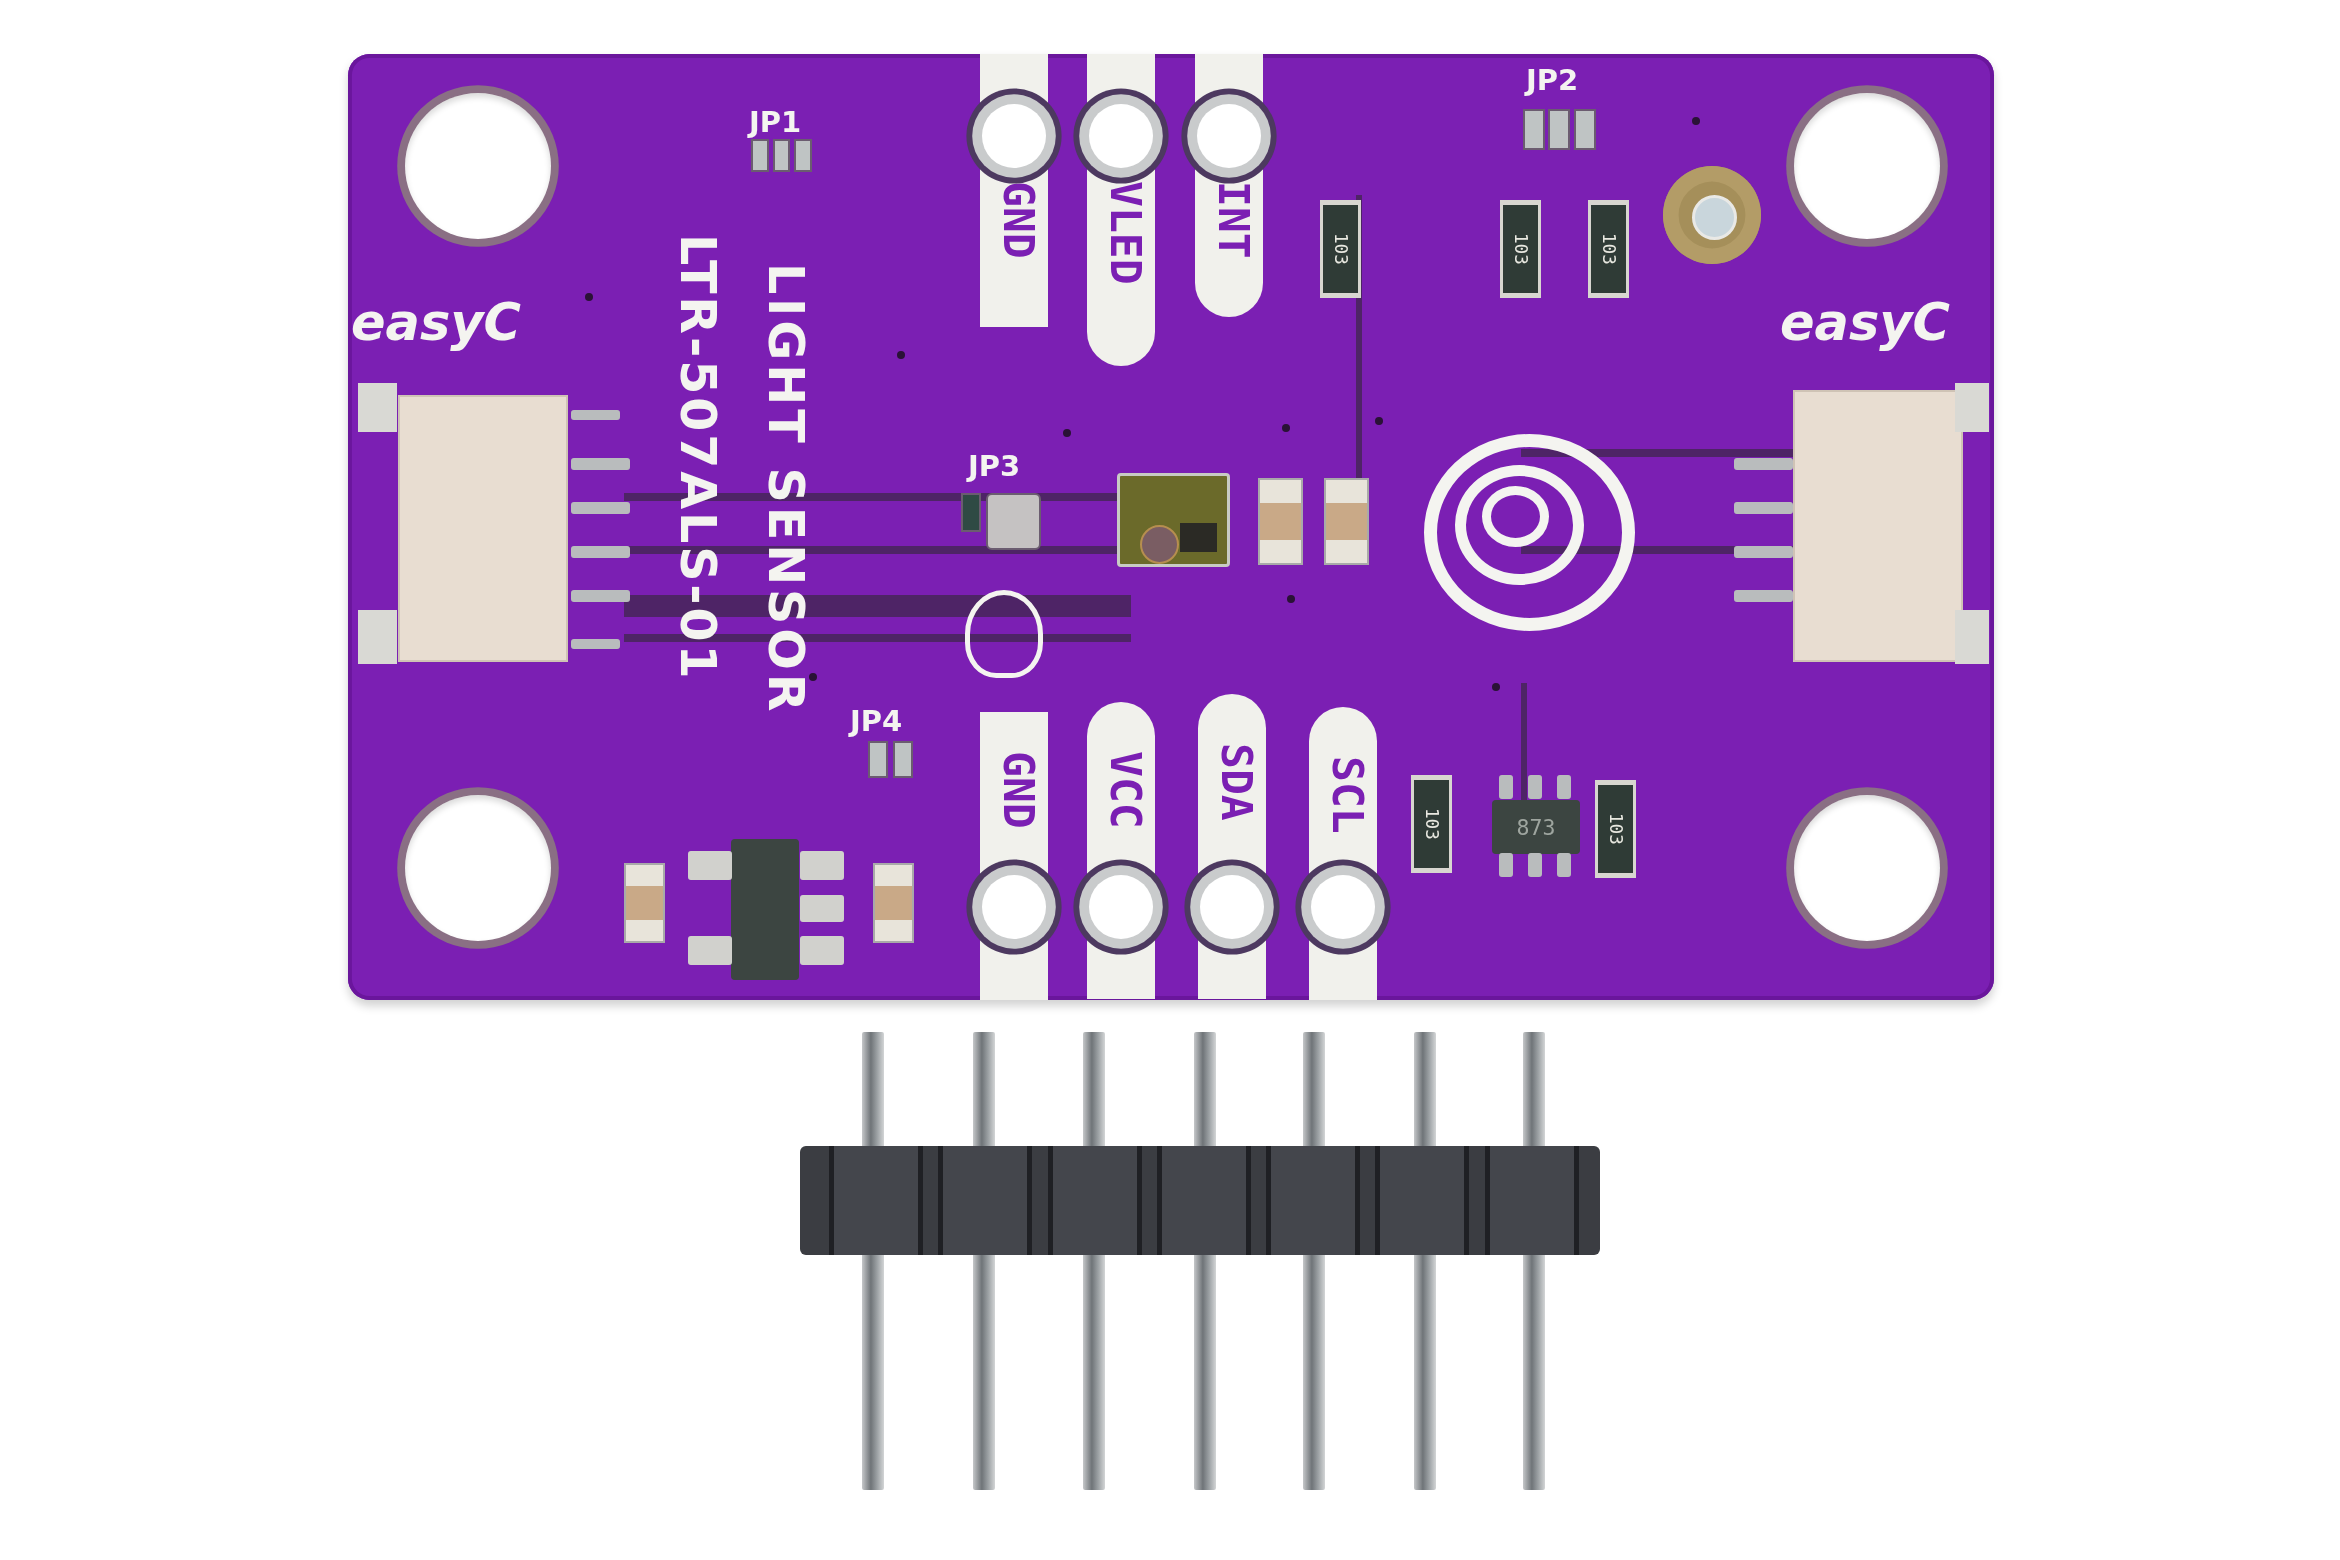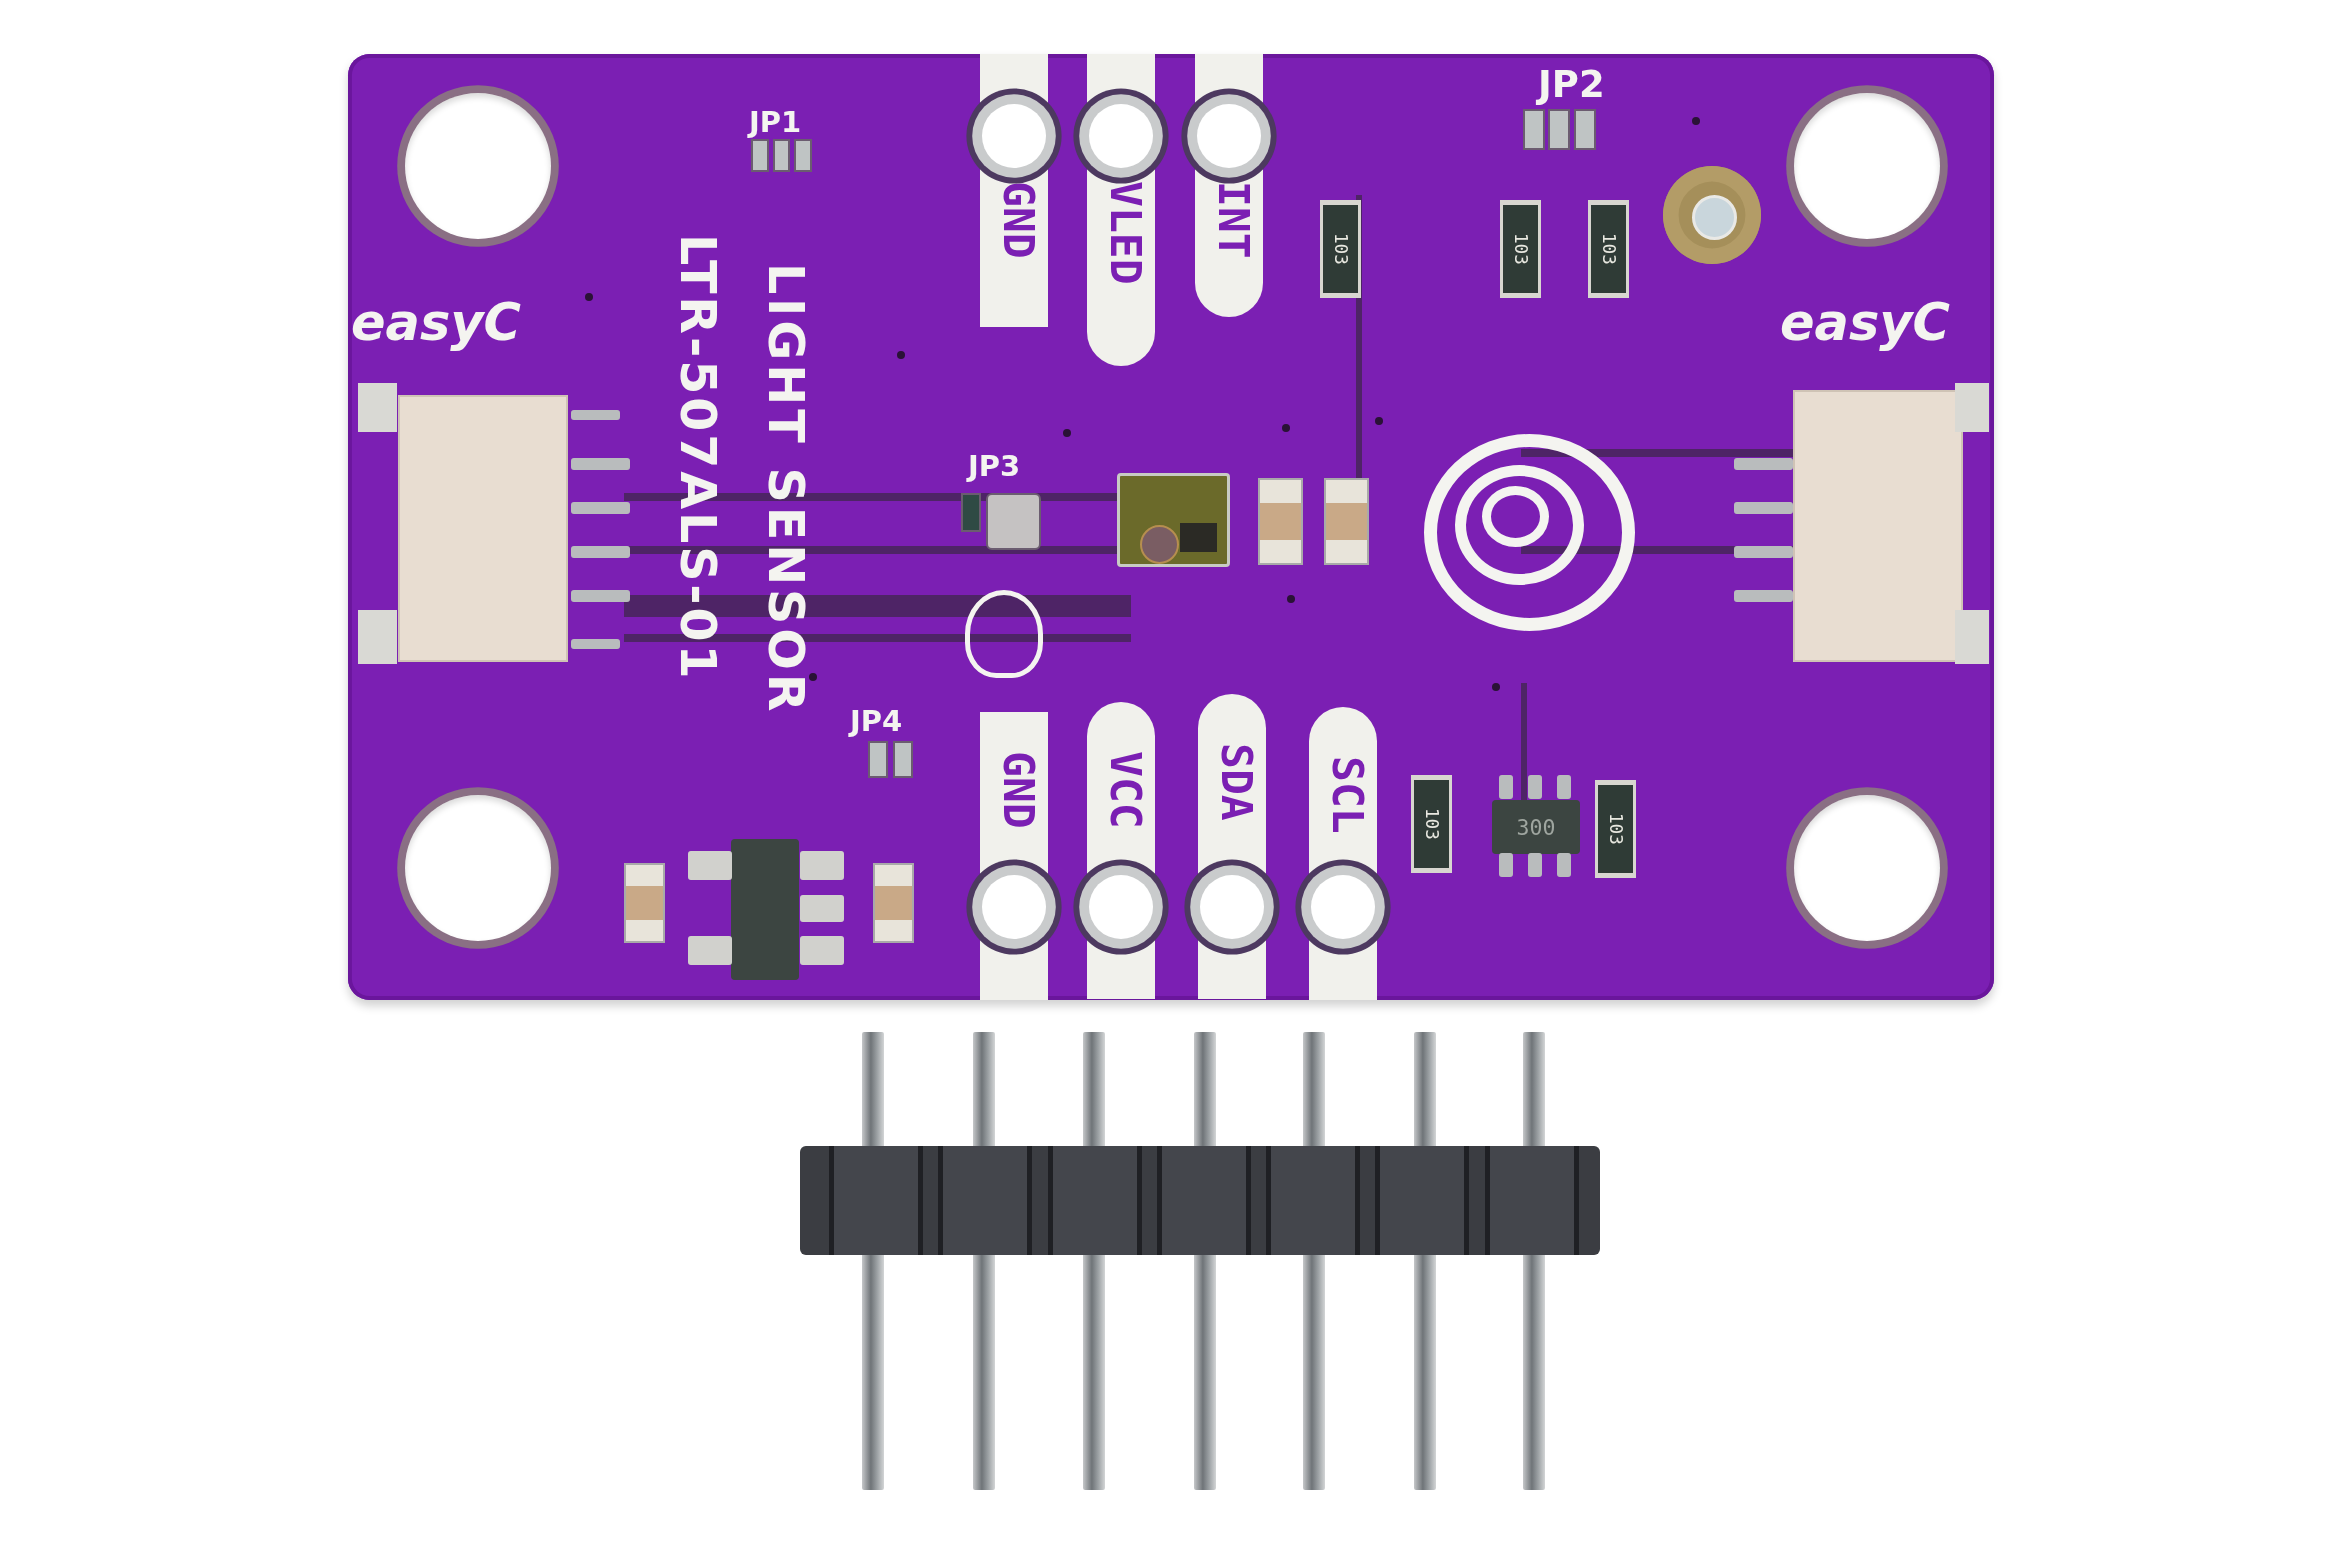--- a/index.html
+++ b/index.html
@@ -105,21 +105,21 @@
 <div class="abs cpin" style="left:1734px;top:502px;width:59px;height:11.7px;"></div>
 <div class="abs cpin" style="left:1734px;top:546px;width:59px;height:11.7px;"></div>
 <div class="abs cpin" style="left:1734px;top:590px;width:59px;height:11.7px;"></div>
 
 <div class="abs silk" style="left:749px;top:105px;font-size:29px;">JP1</div>
 <div class="abs" style="left:751px;top:139px;display:flex;gap:3.9px;">
   <div class="jp" style="width:13.7px;height:29px;"></div>
     <div class="jp" style="width:13.7px;height:29px;"></div>
     <div class="jp" style="width:13.7px;height:29px;"></div>
 </div>
-<div class="abs silk" style="left:1526px;top:63px;font-size:37px;margin-left:12px;">JP2</div>
+<div class="abs silk" style="left:1526px;top:63px;font-size:29px;">JP2</div>
 <div class="abs" style="left:1523px;top:109px;display:flex;gap:3.9px;">
   <div class="jp" style="width:17.6px;height:37px;"></div>
     <div class="jp" style="width:17.6px;height:37px;"></div>
     <div class="jp" style="width:17.6px;height:37px;"></div>
 </div>
 <div class="abs silk" style="left:968px;top:449px;font-size:29px;">JP3</div>
 <div class="abs" style="left:961px;top:493px;display:flex;gap:5.9px;">
   <div class="jp" style="width:15.6px;height:35px;background:#2f4a44;"></div>
     <div class="jp" style="width:51px;height:53px;background:#c5c2c2;border-radius:5.9px;"></div>
 </div>
@@ -154,21 +154,21 @@
     <span>103</span>
   </div>
 <div class="abs smd-r" style="left:1411px;top:775px;width:35px;height:88px;">
     <span>103</span>
   </div>
 <div class="abs smd-r" style="left:1595px;top:780px;width:35px;height:88px;">
     <span>103</span>
   </div>
 
 <div class="abs ic" style="left:1492px;top:800px;width:88px;height:54px;">
-    <span>300</span>
+    <span>873</span>
   </div>
 <div class="abs cpin" style="left:1499px;top:775px;width:13.7px;height:24.4px;"></div>
 <div class="abs cpin" style="left:1528px;top:775px;width:13.7px;height:24.4px;"></div>
 <div class="abs cpin" style="left:1557px;top:775px;width:13.7px;height:24.4px;"></div>
 <div class="abs cpin" style="left:1499px;top:853px;width:13.7px;height:24.4px;"></div>
 <div class="abs cpin" style="left:1528px;top:853px;width:13.7px;height:24.4px;"></div>
 <div class="abs cpin" style="left:1557px;top:853px;width:13.7px;height:24.4px;"></div>
 
 <div class="abs smd-c" style="left:624px;top:863px;width:37px;height:76px;"></div>
 <div class="abs ic" style="left:731px;top:839px;width:68px;height:141px;"></div>

